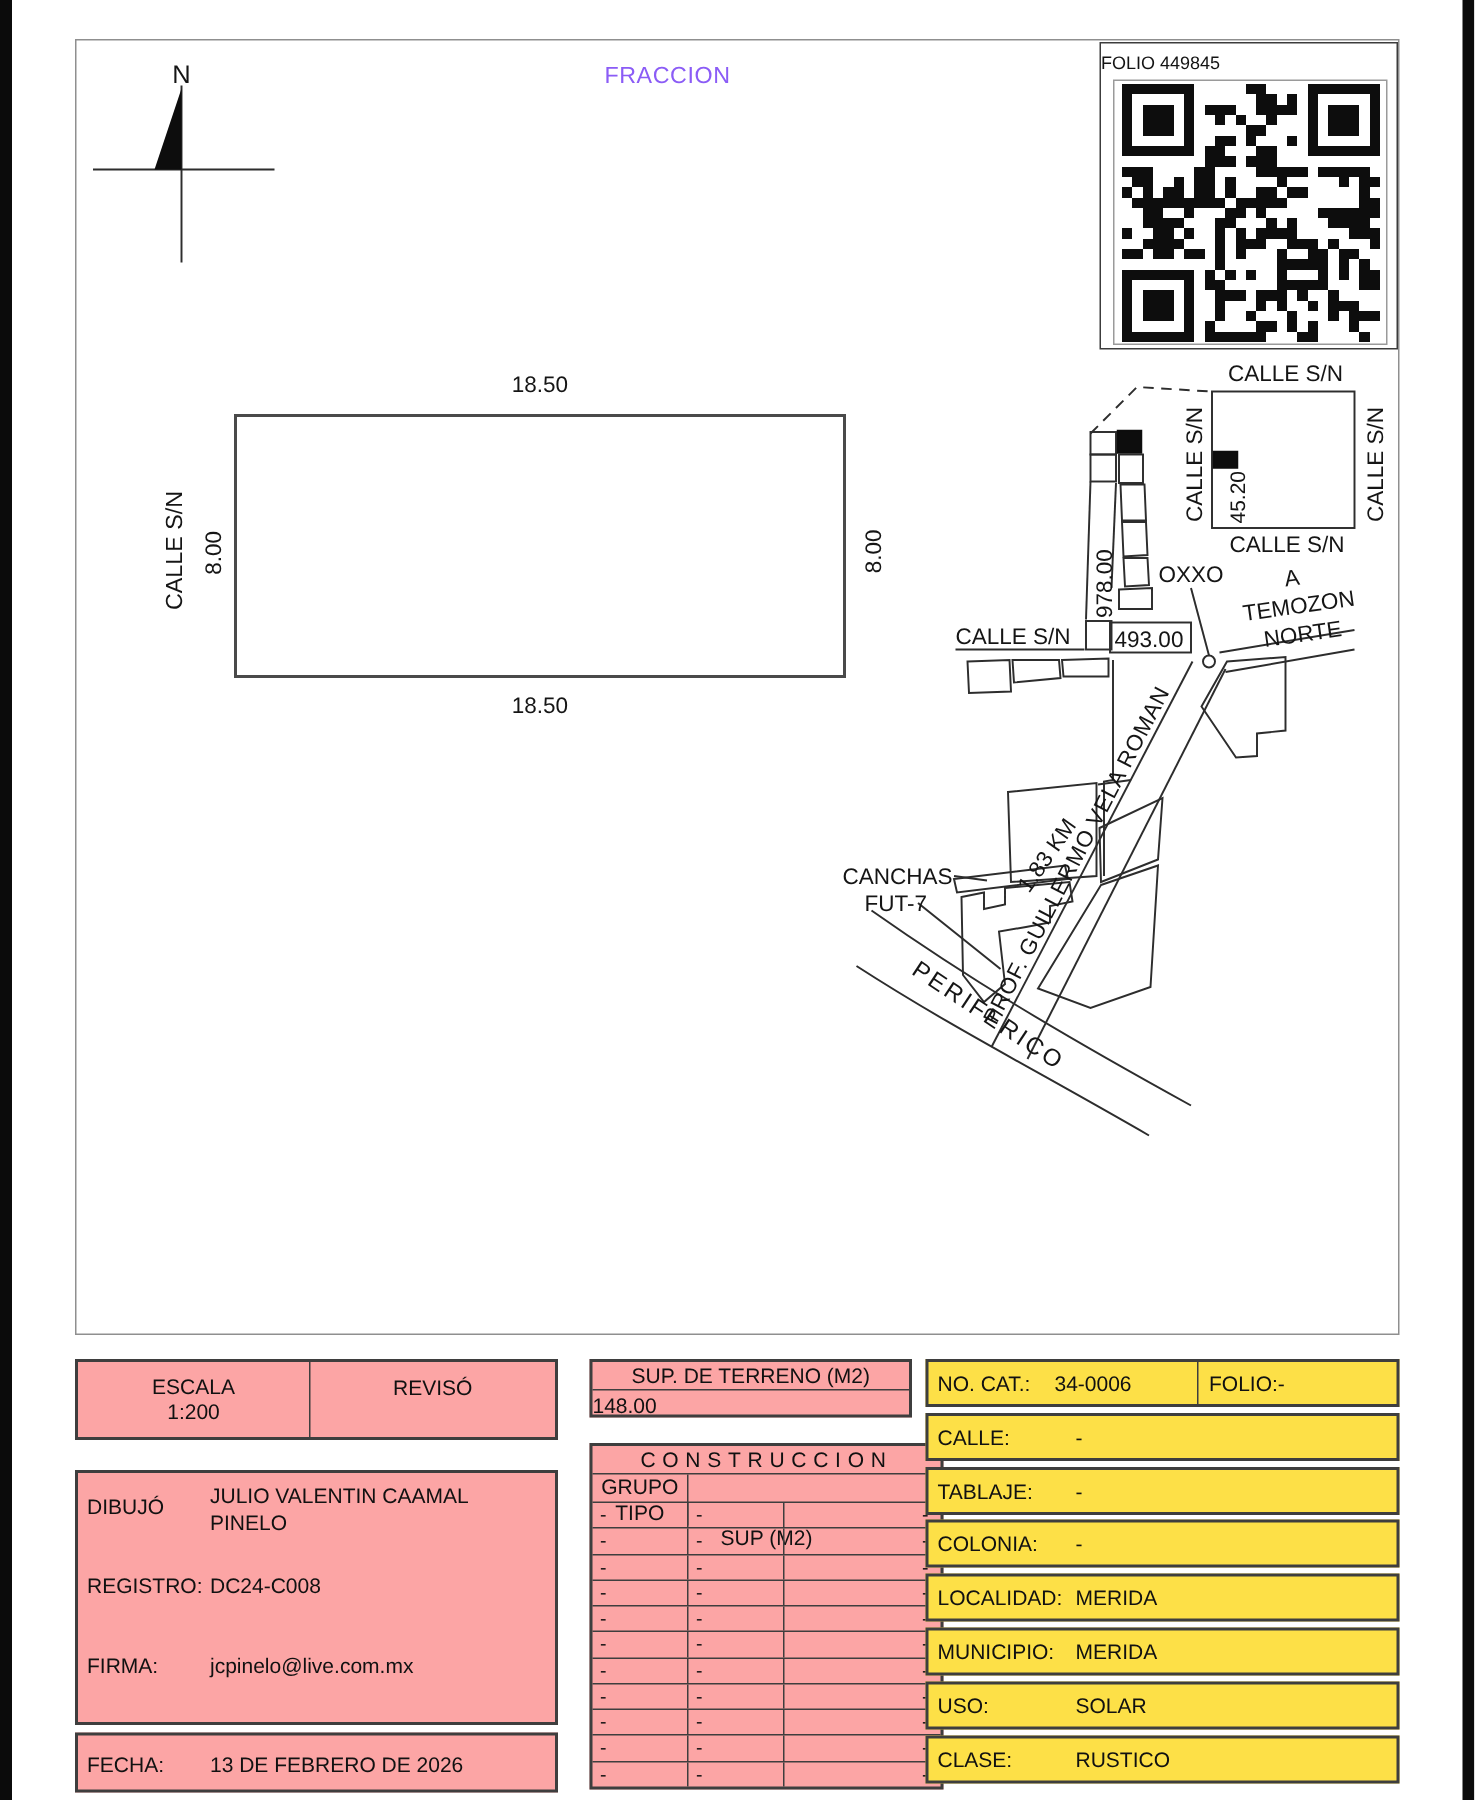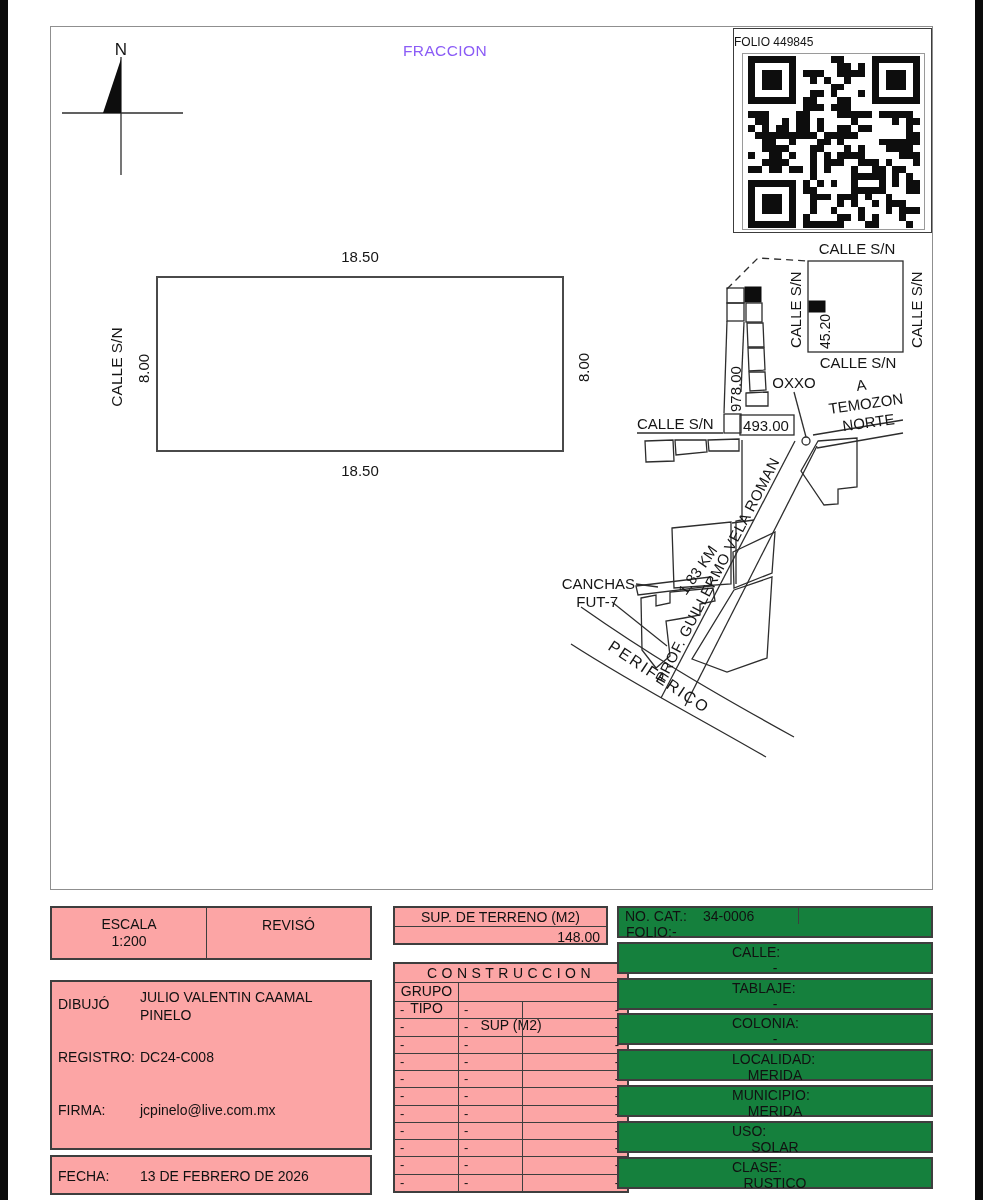--- a/index.html
+++ b/index.html
@@ -57,35 +57,35 @@
   .reviso-cell { flex:1; text-align:center; padding-top:9px; font-size:14px; }
 
   .dibujo-box { left:50px; top:980px; width:322px; height:170px; font-size:14px; }
   .field-label { position:absolute; left:6px; }
   .field-value { position:absolute; left:88px; }
 
   .fecha-box { left:50px; top:1155px; width:322px; height:40px; font-size:14px; }
 
   .sup-box { left:393px; top:906px; width:215px; height:39px; font-size:14px; }
   .sup-head { height:19px; border-bottom:1.5px solid #3e3e3e; text-align:center; line-height:18px; }
-  .sup-val { text-align:right; padding:2px 6px 0 0;margin-left:32px; }
+  .sup-val { text-align:left; padding:2px 6px 0 0; }
 
   .cons-box { left:393px; top:962px; width:236px; height:231px; display:flex; flex-direction:column; font-size:14px; }
   .cons-title { height:19px; line-height:18px; text-align:center; letter-spacing:.32em; border-bottom:1.5px solid #3e3e3e; }
   .cons-headrow { height:19px; display:flex; border-bottom:1.5px solid #3e3e3e;flex-direction:column; }
   .cons-headrow > div { line-height:17px; text-align:center; }
   .cons-rows { flex:1; display:flex; flex-direction:column; }
   .cons-row { flex:1; display:flex; border-bottom:1.5px solid #3e3e3e; font-size:13px; }
   .cons-row:last-child { border-bottom:none; }
   .cc1 { width:64px; border-right:1.5px solid #3e3e3e; padding-left:5px; }
   .cc2 { width:64px; border-right:1.5px solid #3e3e3e; padding-left:5px; }
   .cc3 { flex:1; text-align:right; padding-right:8px; }
 
   .cat-col { position:absolute; left:617px; top:906px; width:316px; }
-  .cat-row { border:2px solid #3e3e3e; height:32px; margin-bottom:3.8px; display:flex; align-items:center; font-size:14px; background:#15803d;flex-direction:column; }
+  .cat-row { border:2px solid #3e3e3e; height:32px; margin-bottom:3.8px; display:flex; align-items:center; font-size:14px; background:#fde047; }
   .cat-row .lab { padding-left:6px; width:98px; }
   .cat-row .val { }
   .cat-first { display:flex; align-items:stretch; }
   .cat-first .cell1 { width:180px; border-right:1.5px solid #3e3e3e; display:flex; align-items:center; }
   .cat-first .cell2 { flex:1; display:flex; align-items:center; padding-left:7px; }
 </style>
 </head>
 <body>
 
 <div class="page">

